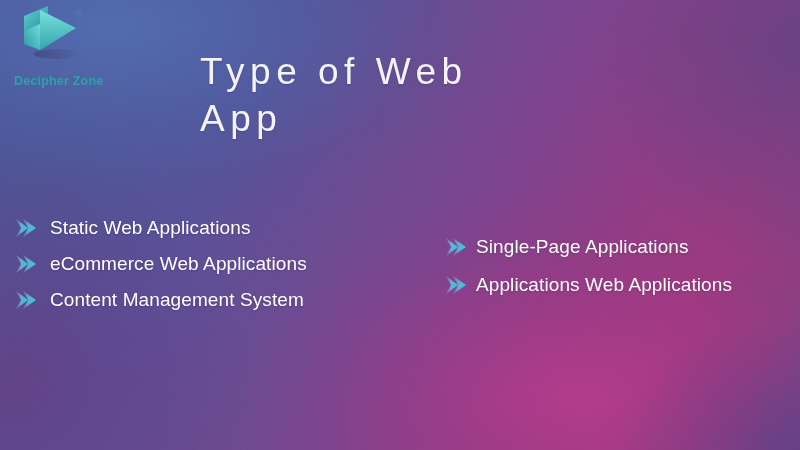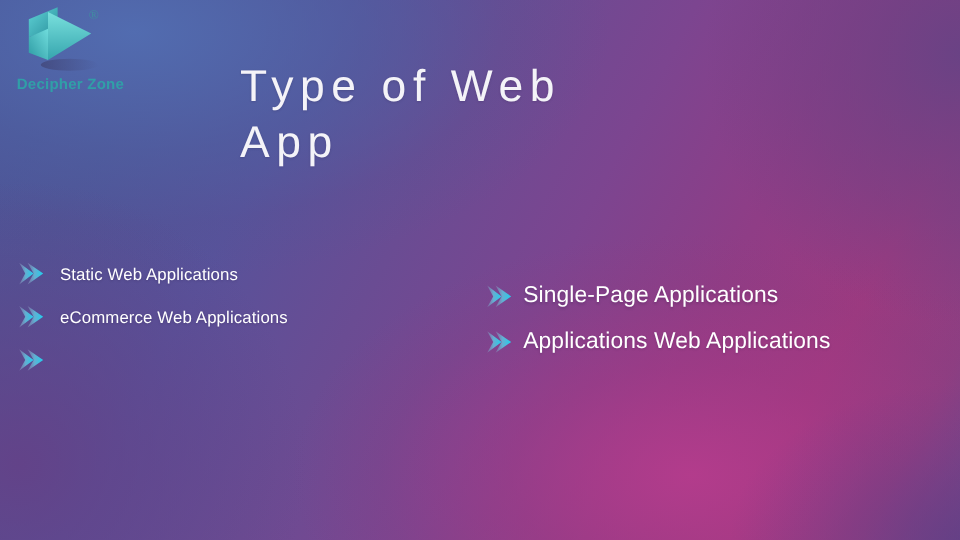--- a/index.html
+++ b/index.html
@@ -87,21 +87,21 @@
     left: 60px;
     top: 4px;
     font-size: 11px;
     color: #3f8fa0;
     font-family: "Liberation Serif", serif;
     line-height: 1;
   }
   .logo-text {
     position: absolute;
     left: 0px;
-    top: 59px;
+    top: 70px;
     font-size: 12.5px;
     font-weight: bold;
     letter-spacing: 0.2px;
     color: #2fa3a8;
     white-space: nowrap;
     opacity: 0.95;
   }
 
   
   .title {
@@ -117,41 +117,41 @@
     line-height: 1.28;
     white-space: pre-line;
     text-shadow: 0 1px 2px rgba(40,28,62,0.18);
   }
 
   
   .list {
     position: absolute;
   }
   .list-left  { left: 14px;  top: 210px; }
-  .list-right { left: 404px; top: 228px; }
+  .list-right { left: 444px; top: 228px; }
 
   .row {
     display: flex;
     align-items: center;
     height: 36px;
   }
   .list-right .row { height: 38px; }
 
   .chev {
     flex: 0 0 auto;
     width: 26px;
     height: 22px;
     margin-right: 10px;
     display: block;
   }
   .list-right .chev { margin-right: 6px; }
 
   .row-label {
     color: #ffffff;
-    font-size: 14px;
+    font-size: 19px;
     font-weight: 500;
     letter-spacing: 0.1px;
     white-space: nowrap;
     text-shadow: 0 1px 2px rgba(40,28,62,0.22);
   }
   .list-right .row-label { font-size: 19px; }
 </style>
 </head>
 <body>
 
@@ -226,20 +226,21 @@
         <path d="M9 2 L22 11 L9 20 L14 11 Z" fill="url(#cg1)"></path>
       </svg>
       <span class="row-label">eCommerce Web Applications</span>
     </div>
 
     <div class="row">
       <svg class="chev" viewBox="0 0 26 22">
         <path d="M2 2 L14 11 L2 20 L7 11 Z" fill="url(#cg1)"></path>
         <path d="M9 2 L22 11 L9 20 L14 11 Z" fill="url(#cg1)"></path>
       </svg>
+      <span class="row-label">Content Management System</span>
     </div>
 
   </div>
 
   <div class="list list-right">
 
     <div class="row">
       <svg class="chev" viewBox="0 0 26 22">
         <path d="M2 2 L14 11 L2 20 L7 11 Z" fill="url(#cg1)"></path>
         <path d="M9 2 L22 11 L9 20 L14 11 Z" fill="url(#cg1)"></path>

